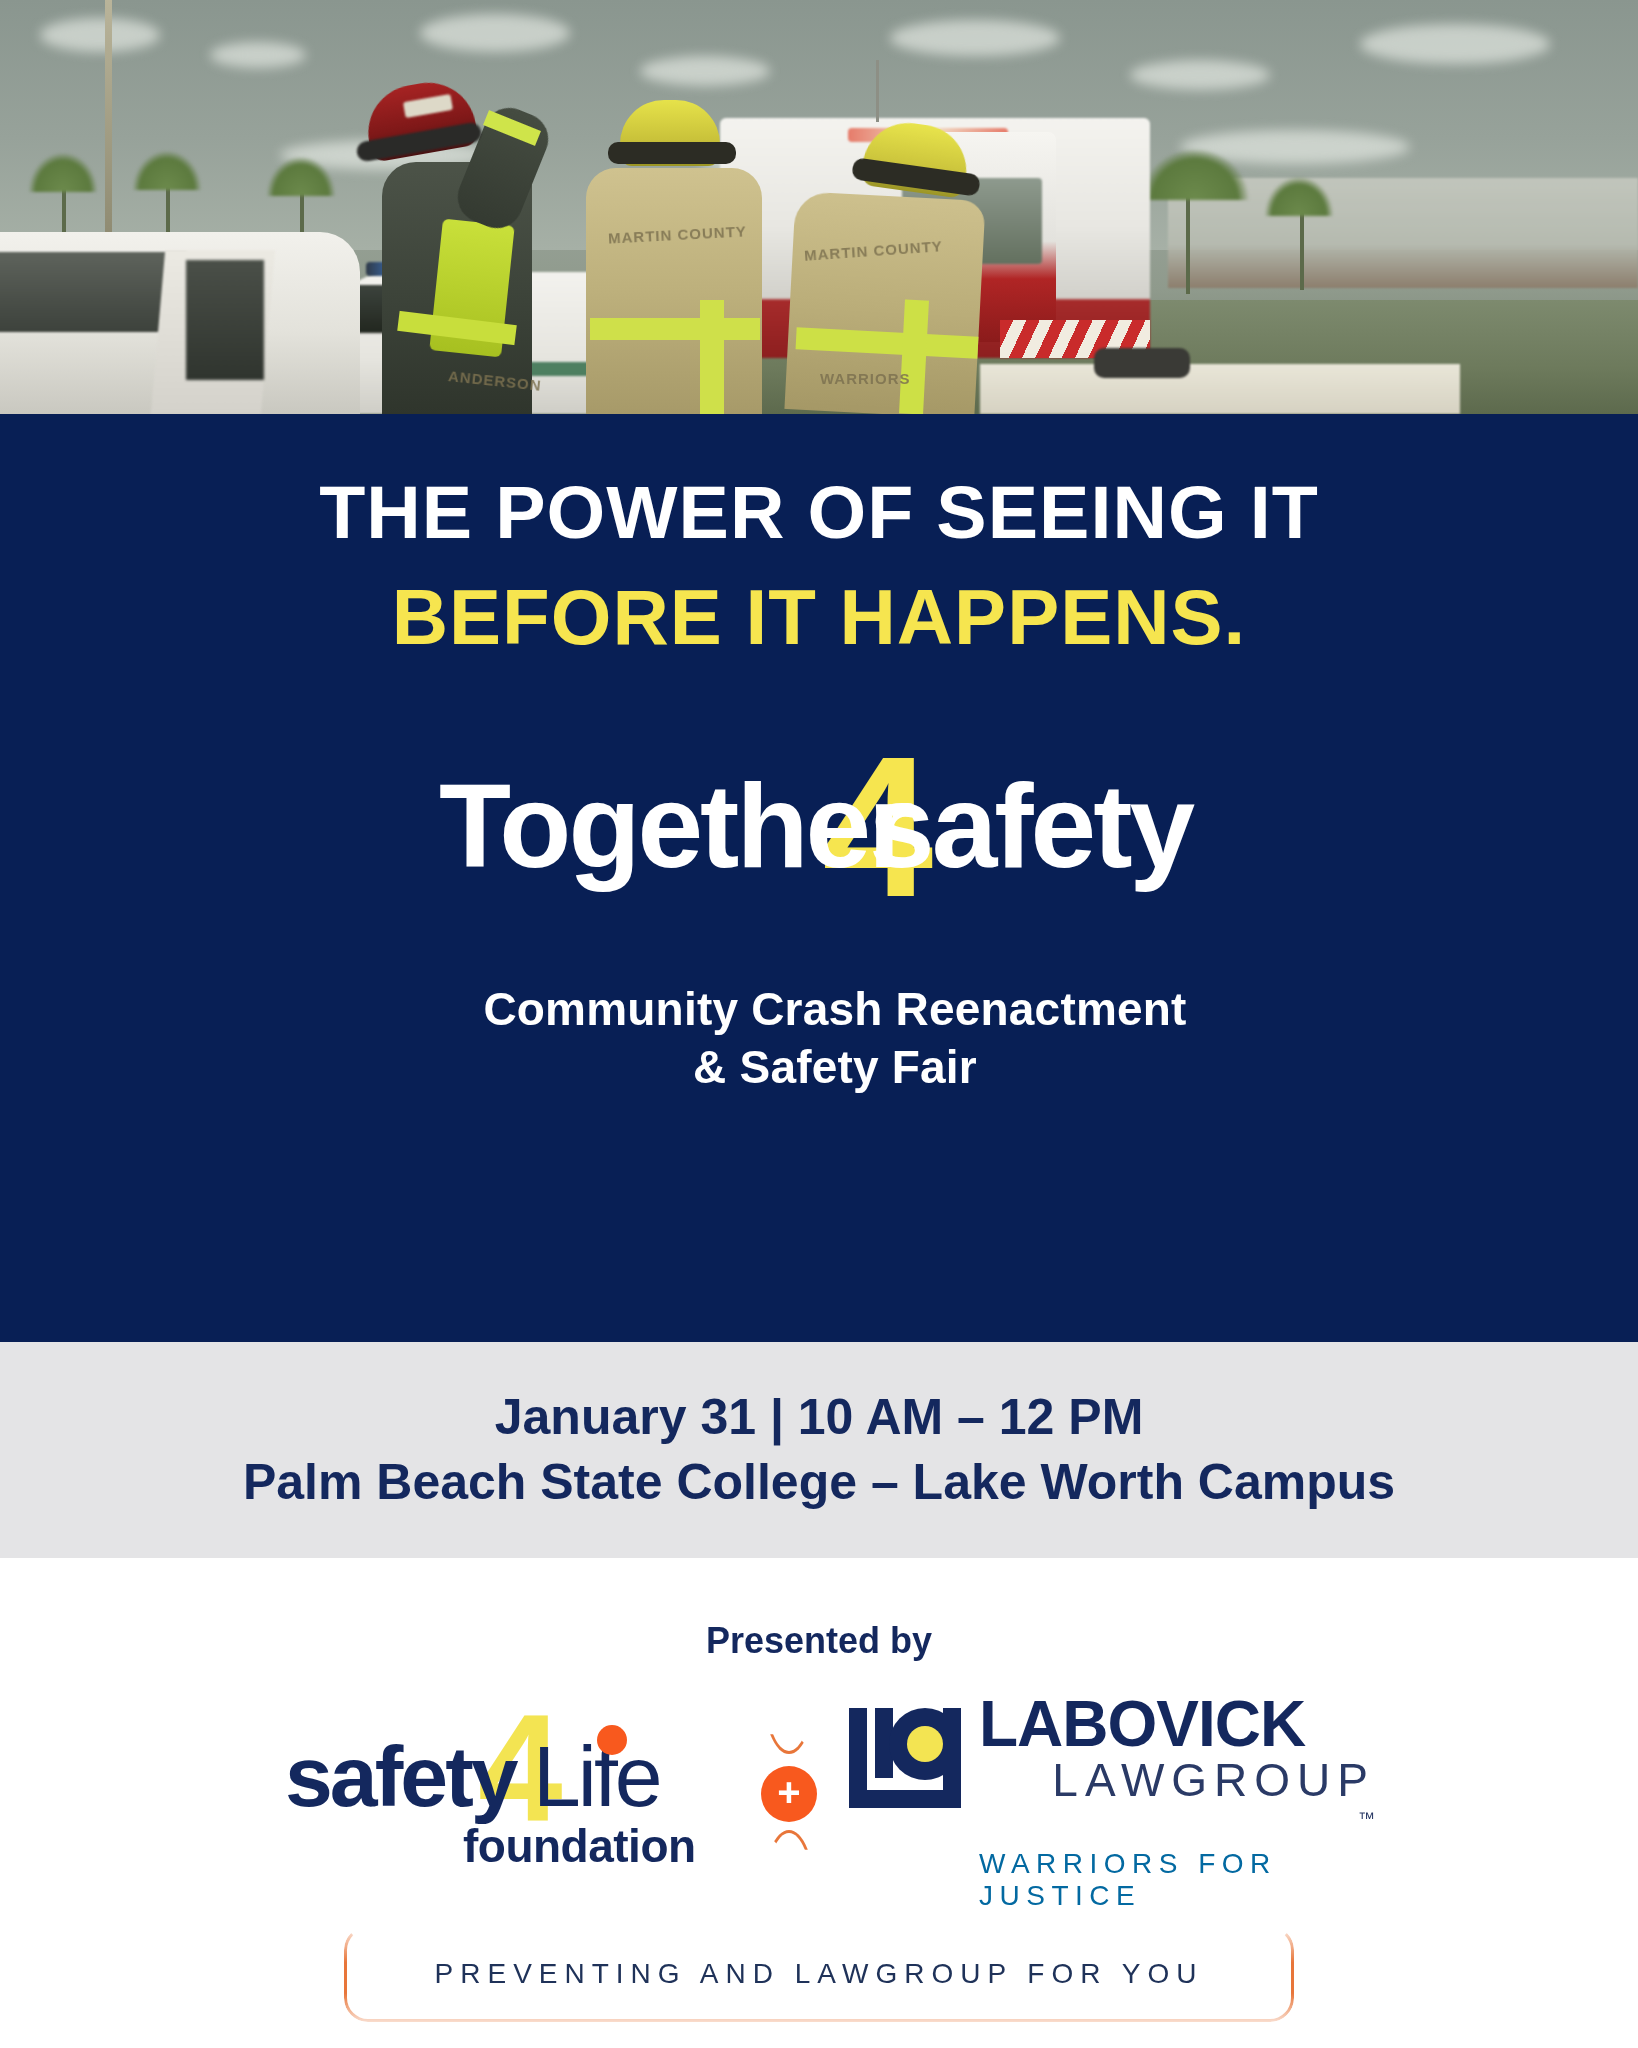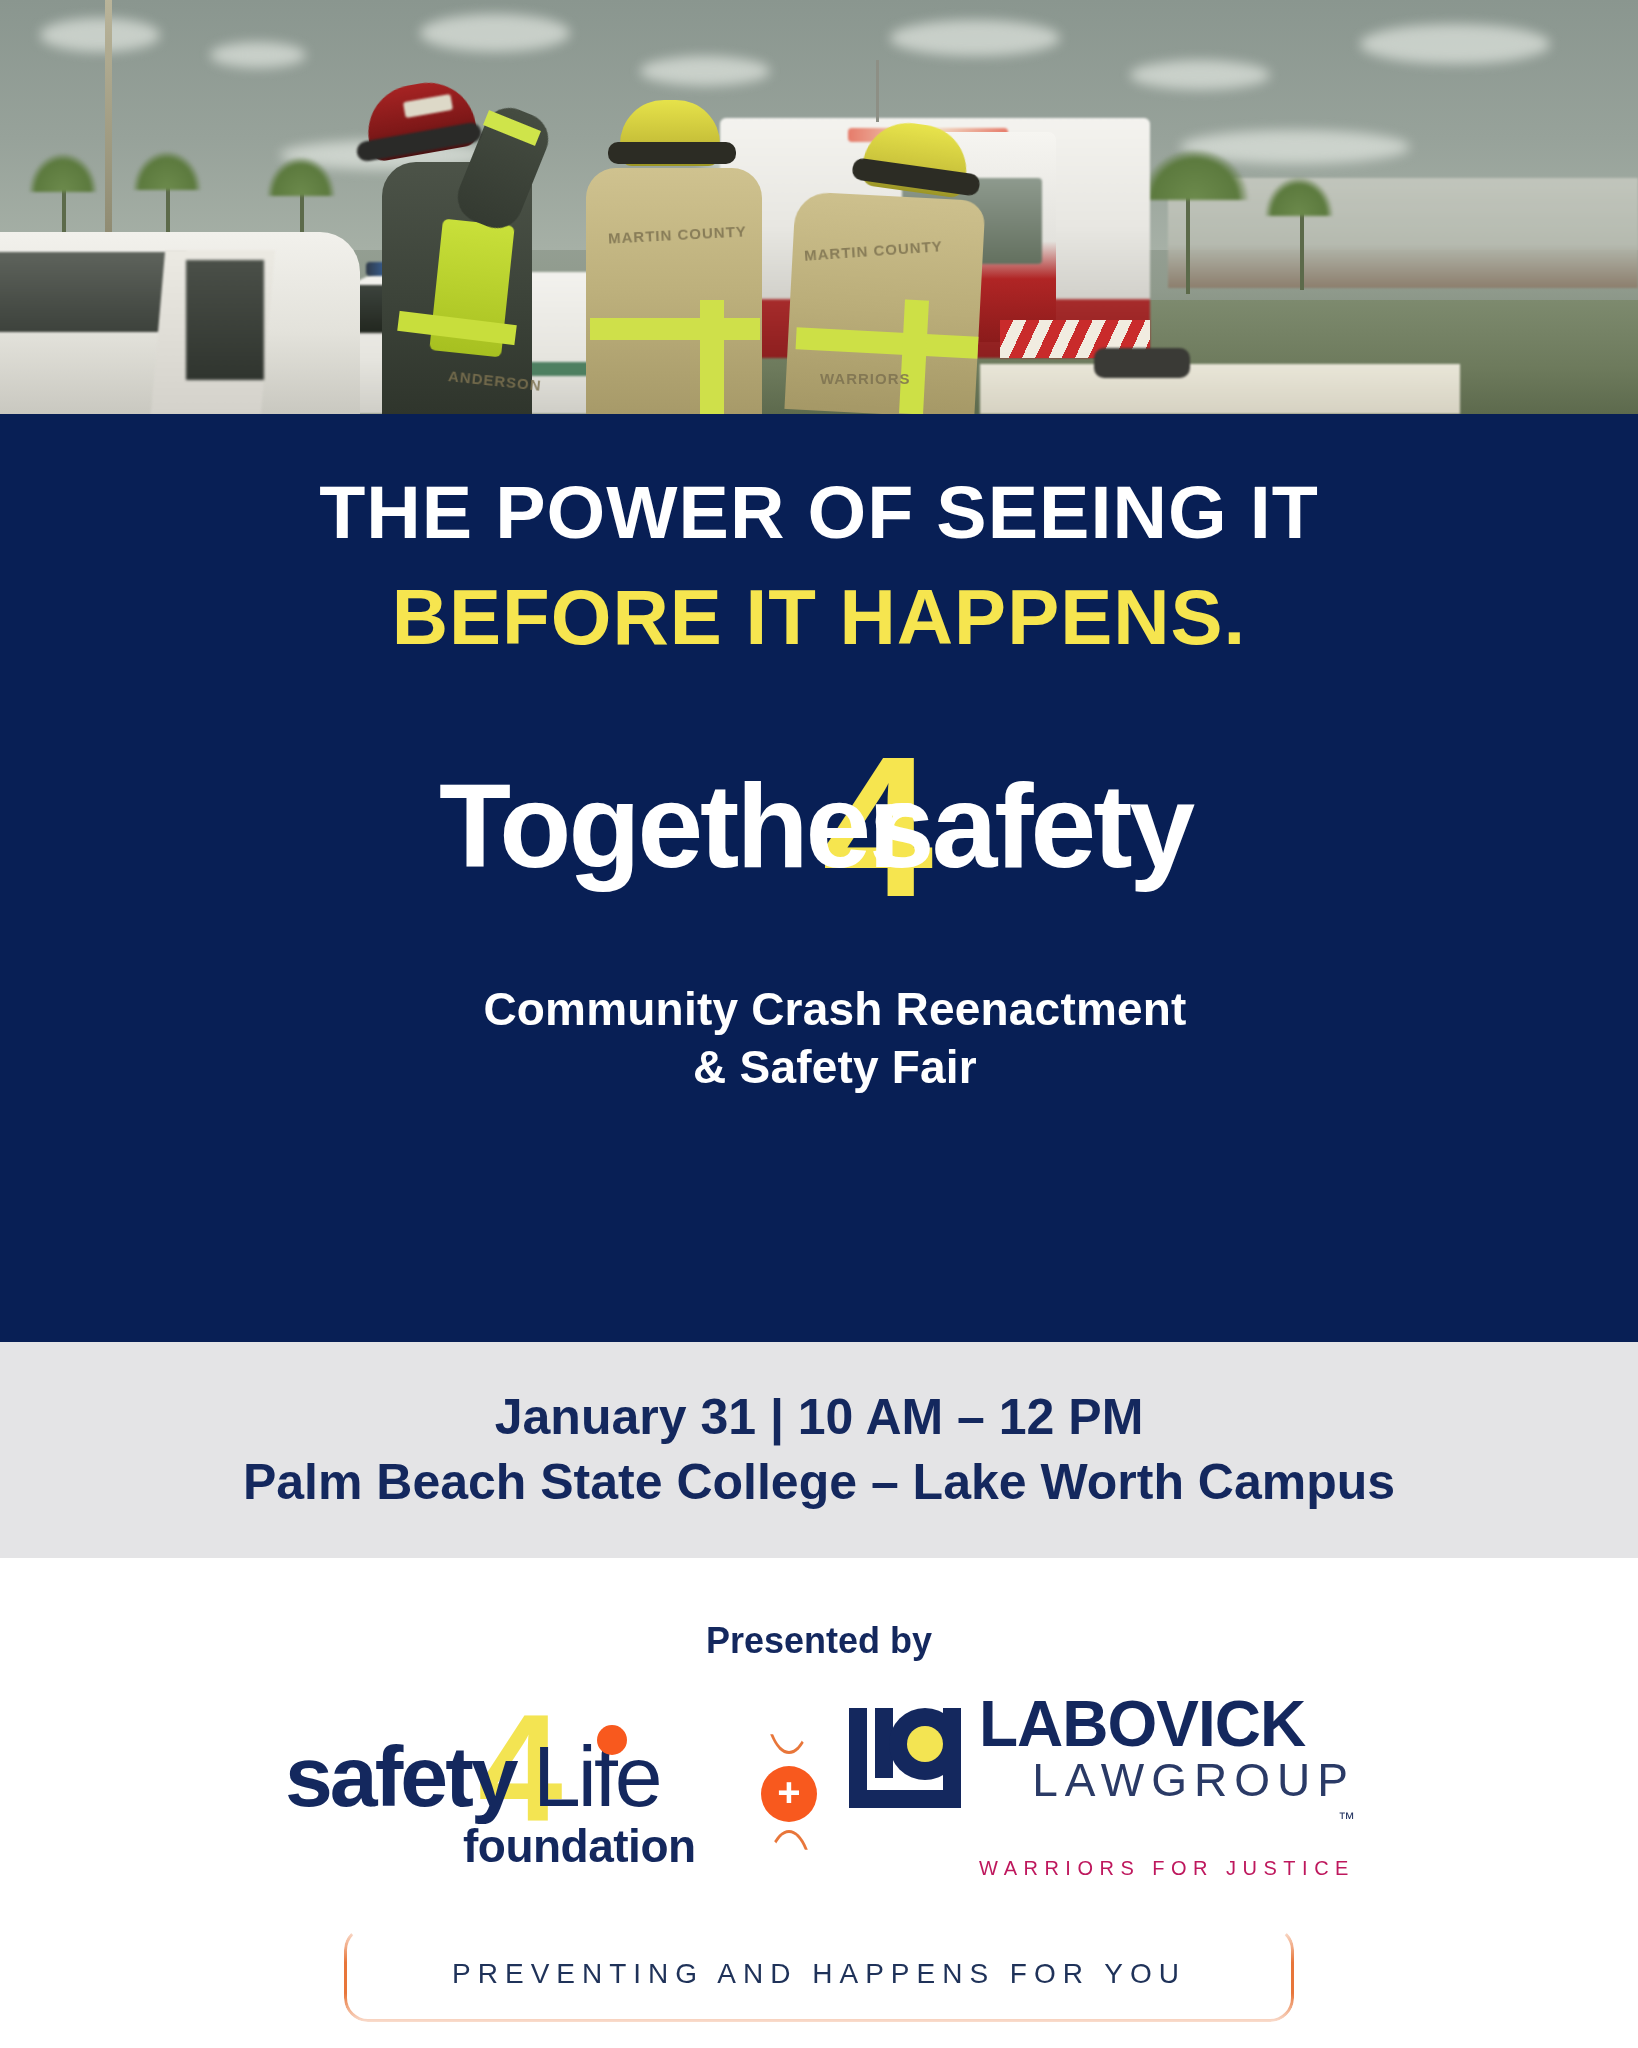--- a/index.html
+++ b/index.html
@@ -355,21 +355,21 @@
   .lab-text { margin-left:14px; }
   .lab-name {
     font-size:64px; font-weight:900; color:#14285e; line-height:.95; letter-spacing:-1px;
   }
   .lab-group-row { display:flex; align-items:flex-end;flex-direction:column; }
   .lab-group {
     font-size:46px; font-weight:400; color:#2a3a66; letter-spacing:7px; line-height:1.1;
   }
   .lab-tm { font-size:17px; color:#2a3a66; margin-top:4px; margin-left:2px; }
   .lab-warriors {
-    font-size:20px; color:#be185d; letter-spacing:6.5px; margin-top:28px; font-weight:400;
+    font-size:28px; color:#0369a1; letter-spacing:6.5px; margin-top:19px; font-weight:400;
   }
 
   
   .tagbox {
     position:absolute; left:344px; top:1926px; width:950px; height:96px;
     border:3px solid #e8763a; border-radius:24px;
     border-top-color:transparent;
     display:flex; align-items:center; justify-content:center;
     -webkit-mask-image:linear-gradient(to bottom, rgba(0,0,0,.12) 0%, #000 38%, #000 70%, rgba(0,0,0,.25) 100%);
             mask-image:linear-gradient(to bottom, rgba(0,0,0,.12) 0%, #000 38%, #000 70%, rgba(0,0,0,.25) 100%);
@@ -519,16 +519,16 @@
         <div class="lab-group-row">
           <div class="lab-group">LAWGROUP</div>
           <div class="lab-tm">™</div>
         </div>
         <div class="lab-warriors">WARRIORS FOR JUSTICE</div>
       </div>
     </div>
   </div>
 
   <div class="tagbox">
-    <span class="tagline">PREVENTING AND HAPPENS FOR YOU</span>
+    <span class="tagline">PREVENTING AND LAWGROUP FOR YOU</span>
   </div>
 
 </div>
 
 </body></html>

